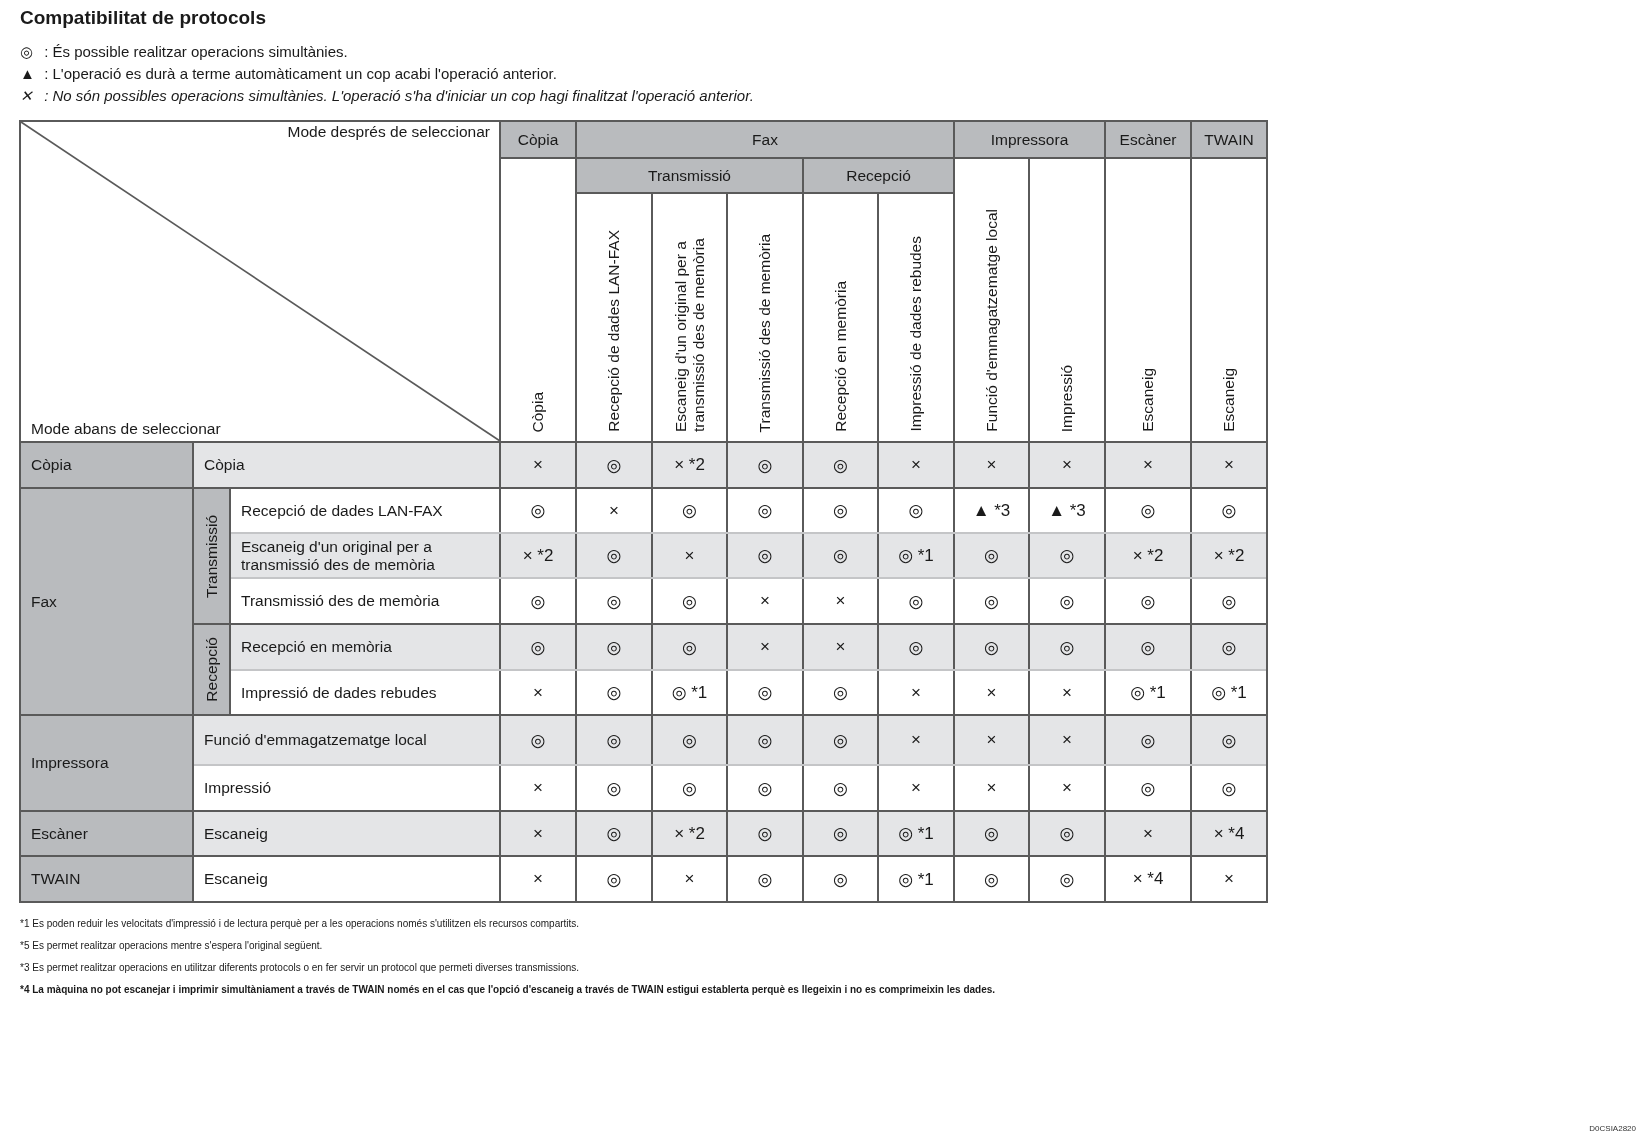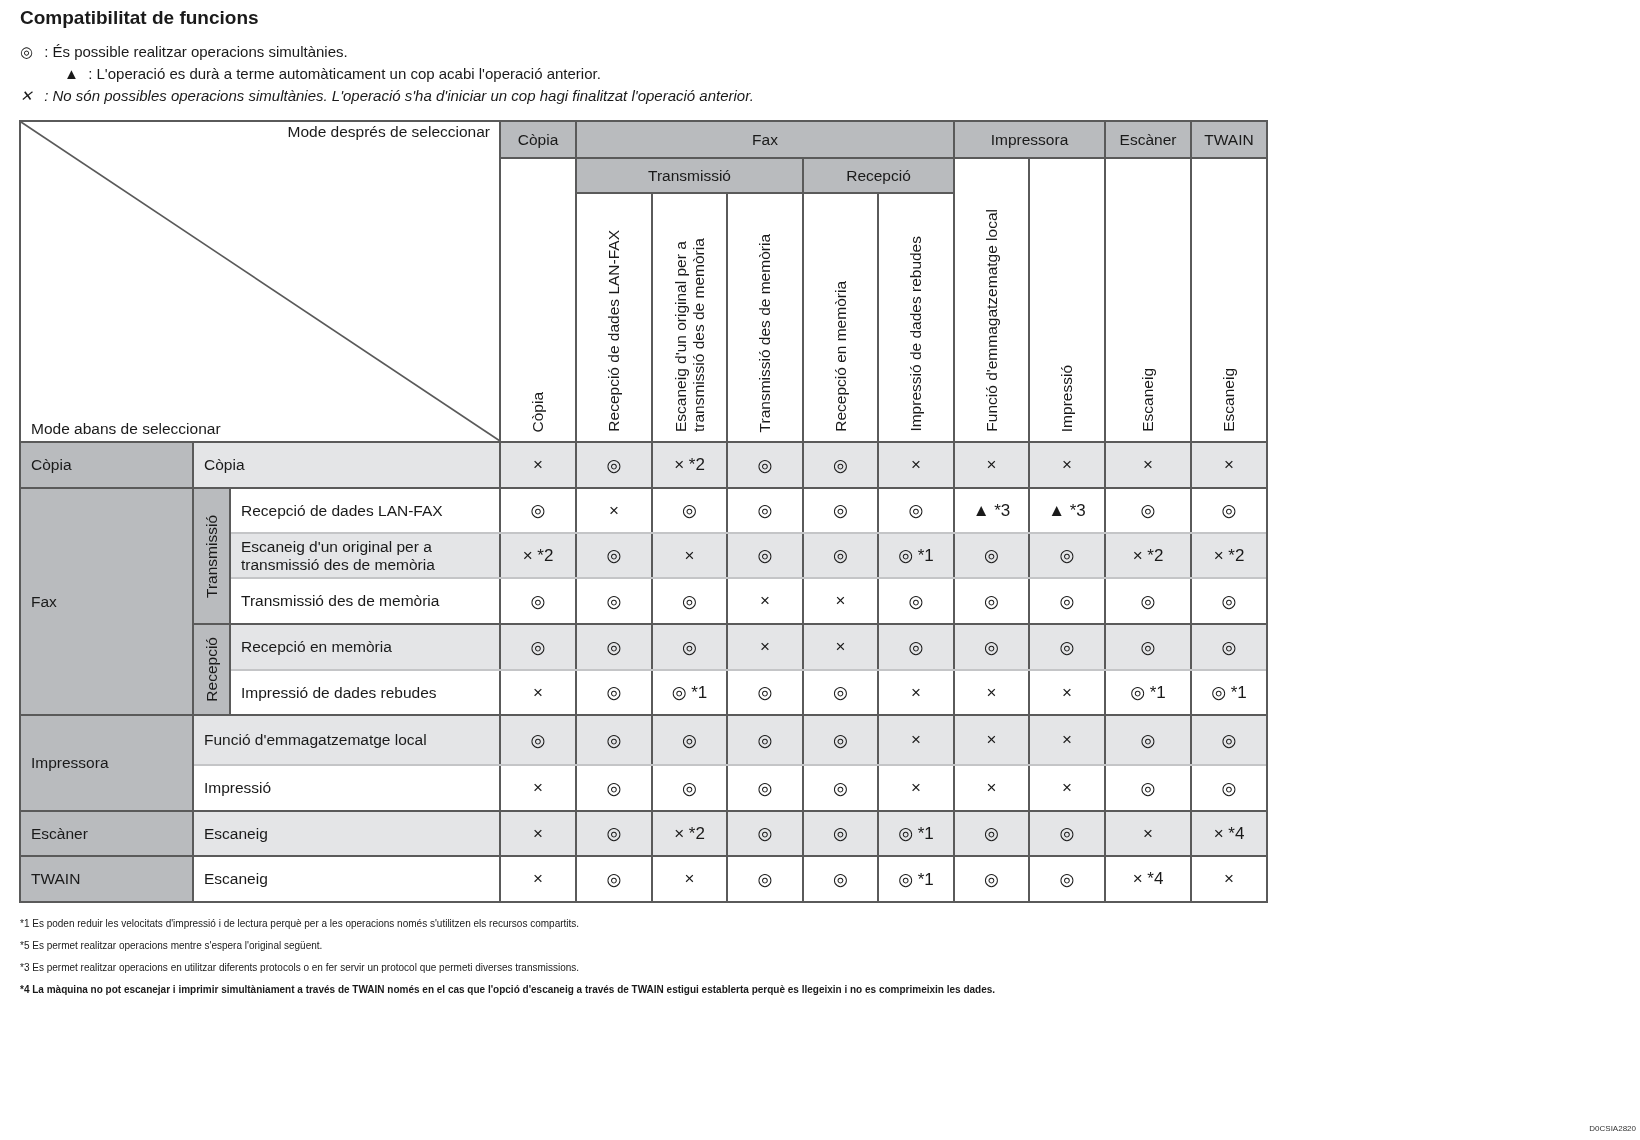--- a/index.html
+++ b/index.html
@@ -20,26 +20,26 @@
            font-size:15.5px; line-height:18px; text-align:left; }
   .vcell { align-items:flex-end; padding-bottom:10px; }
   .sym-cell { font-size:17px; }
   .note { position:absolute; left:20px; font-size:10px; white-space:nowrap; }
   .code { position:absolute; right:4px; top:1124px; font-size:8px; color:#333; }
   svg.lines { position:absolute; left:0; top:0; pointer-events:none; }
 </style>
 </head>
 <body>
 
-<div class="title">Compatibilitat de funcions</div>
+<div class="title">Compatibilitat de protocols</div>
 
 <div class="legend" style="top:43px;">
   <span class="sym">◎</span><span> : </span><span>És possible realitzar operacions simultànies.</span>
 </div>
-<div class="legend" style="top:65px;margin-left:44px;">
+<div class="legend" style="top:65px;">
   <span class="sym">▲</span><span> : </span><span>L'operació es durà a terme automàticament un cop acabi l'operació anterior.</span>
 </div>
 <div class="legend" style="top:87px;font-style:italic;">
   <span class="sym">✕</span><span> : </span><span>No són possibles operacions simultànies. L'operació s'ha d'iniciar un cop hagi finalitzat l'operació anterior.</span>
 </div>
 
 <div class="grid" id="grid">
 
   <div class="cell white" style="left:20px;top:121px;width:480px;height:321px;"></div>
   <div style="position:absolute;left:200px;top:123px;width:290px;text-align:right;font-size:15.5px;">Mode després de seleccionar</div>

